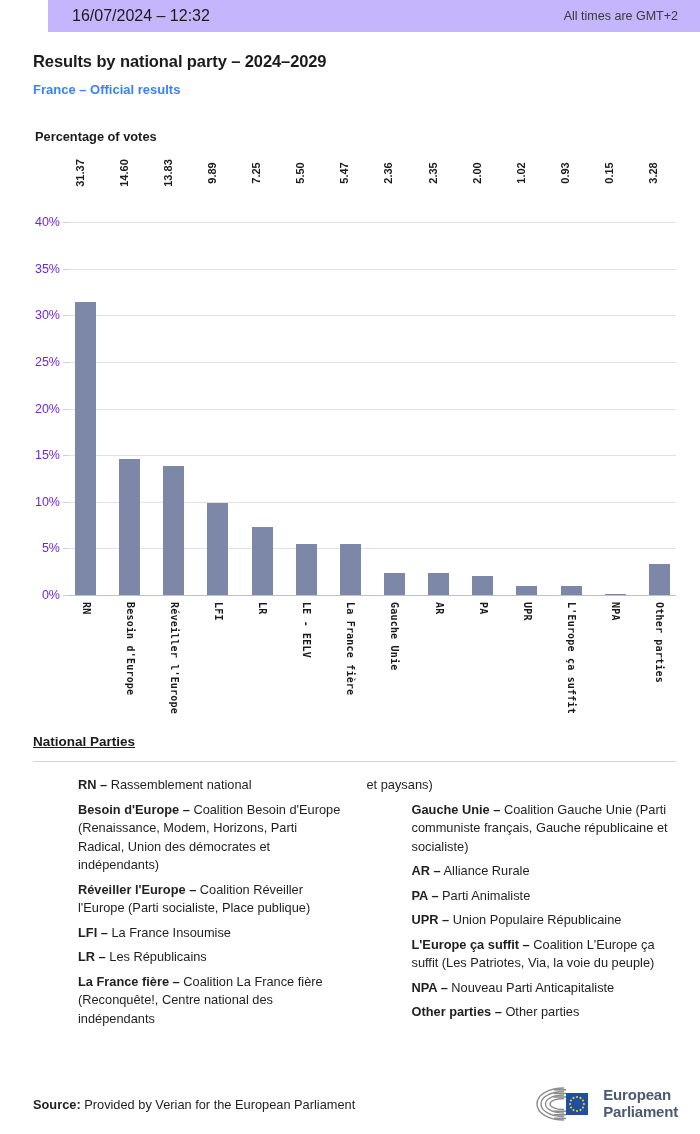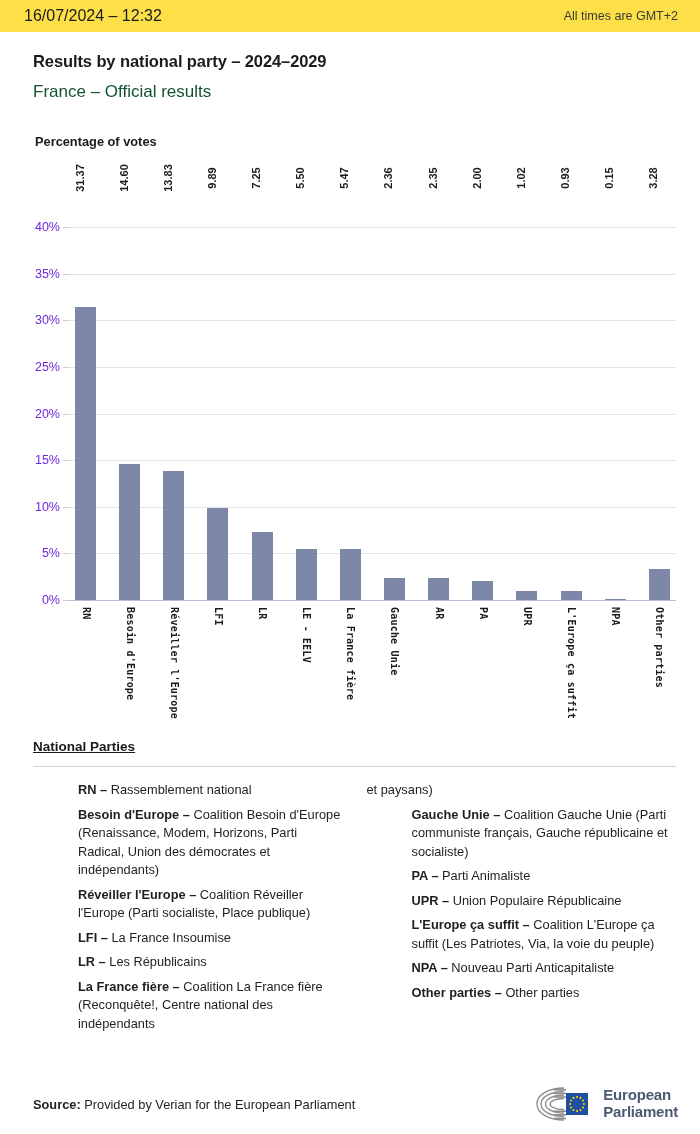--- a/index.html
+++ b/index.html
@@ -7,32 +7,33 @@
     width: 700px; height: 1134px;
     background: #ffffff;
     font-family: "Liberation Sans", sans-serif;
     color: #1b1b1b;
     overflow: hidden;
   }
 
   
   .topbar {
     height: 32px;
-    background: #fde047;
+    background: #c4b5fd;
     display: flex;
     align-items: center;
     justify-content: space-between;
     padding: 0 22px 0 24px;
+    margin-left: 48px;
   }
   .topbar-tz  { font-size: 12.5px; color: #3a3a3a; }
 
   
   .titles { padding: 20px 24px 0 33px; }
   .title    { font-size: 16.5px; font-weight: bold; letter-spacing: -.1px; }
-  .subtitle { font-size: 17px; font-weight: normal; color: #14532d; margin-top: 11px; }
+  .subtitle { font-size: 13px; font-weight: bold; color: #3b82f6; margin-top: 11px; }
 
   
   .chart-wrap { padding: 0 24px 0 33px; }
   .chart-label { font-size: 12.8px; font-weight: bold; margin-top: 32px; margin-left: 2px; }
 
   .plot {
     position: relative;
     margin-top: 32px;
     margin-left: 36px;
     height: 420px;          
@@ -325,20 +326,21 @@
         <div class="legend-item"><b>RN –</b><span> Rassemblement national</span></div>
         <div class="legend-item"><b>Besoin d'Europe –</b><span> Coalition Besoin d'Europe (Renaissance, Modem, Horizons, Parti Radical, Union des démocrates et indépendants)</span></div>
         <div class="legend-item"><b>Réveiller l'Europe –</b><span> Coalition Réveiller l'Europe (Parti socialiste, Place publique)</span></div>
         <div class="legend-item"><b>LFI –</b><span> La France Insoumise</span></div>
         <div class="legend-item"><b>LR –</b><span> Les Républicains</span></div>
         <div class="legend-item"><b>La France fière –</b><span> Coalition La France fière (Reconquête!, Centre national des indépendants</span></div>
       </div>
     <div class="legend-col" id="legend-right">
         <div class="legend-cont">et paysans)</div>
         <div class="legend-item"><b>Gauche Unie –</b><span> Coalition Gauche Unie (Parti communiste français, Gauche républicaine et socialiste)</span></div>
+        <div class="legend-item"><b>AR –</b><span> Alliance Rurale</span></div>
         <div class="legend-item"><b>PA –</b><span> Parti Animaliste</span></div>
         <div class="legend-item"><b>UPR –</b><span> Union Populaire Républicaine</span></div>
         <div class="legend-item"><b>L'Europe ça suffit –</b><span> Coalition L'Europe ça suffit (Les Patriotes, Via, la voie du peuple)</span></div>
         <div class="legend-item"><b>NPA –</b><span> Nouveau Parti Anticapitaliste</span></div>
         <div class="legend-item"><b>Other parties –</b><span> Other parties</span></div>
       </div>
   </div>
 </div>
 
 <div class="footer">

